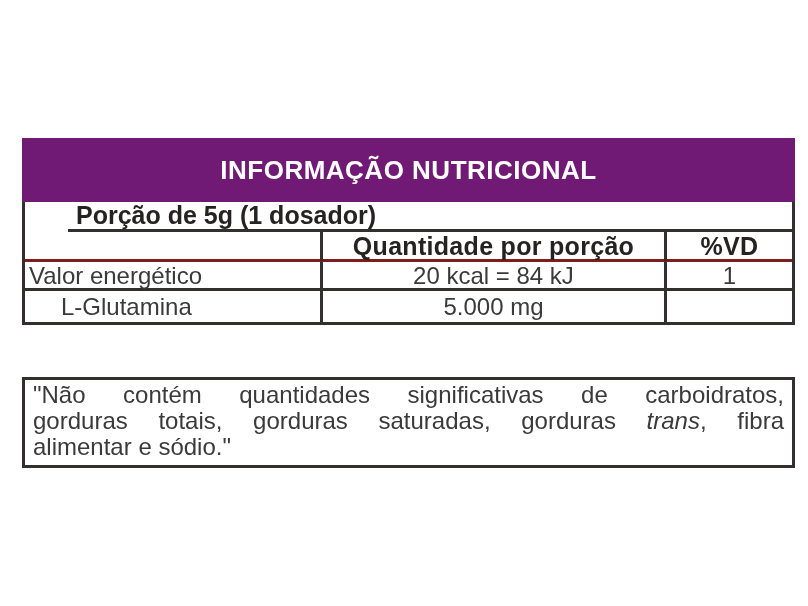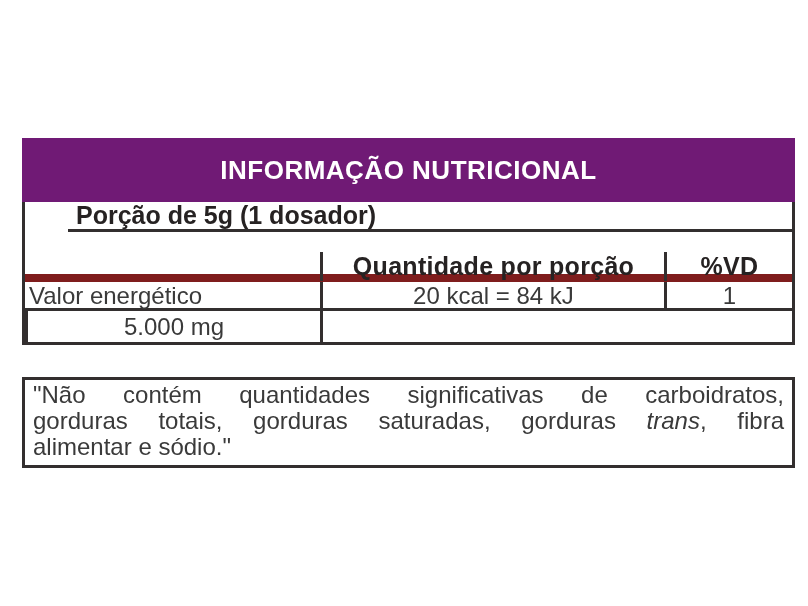--- a/index.html
+++ b/index.html
@@ -23,21 +23,21 @@
     display:flex; align-items:center; padding-left:8px;
     font-weight:bold; font-size:25px; color:#262222;margin-left:43px;
   }
 
   .grid-row { display:grid; grid-template-columns:295px 344px 1fr; }
   .grid-row .cell { display:flex; align-items:center; font-size:24px; }
   .grid-row .c1 { padding-left:4px; }
   .grid-row .c1.indent { padding-left:36px; }
   .grid-row .c2, .grid-row .c3 { border-left:3px solid #332f2f; justify-content:center; text-align:center; }
 
-  .head-row { height:30px; border-bottom:8px solid #7f1d1d;margin-top:20px; }
+  .head-row { height:30px; border-bottom:3px solid #7f1d1d; }
   .head-row .cell { font-weight:bold; font-size:25px; color:#262222; letter-spacing:0.3px; }
 
   .data-row { height:29px; border-bottom:3px solid #332f2f; }
   .data-row.last { height:31px; border-bottom:none; }
 
   .footnote-box {
     position:absolute; left:22px; top:377px; width:773px;
     border:3px solid #332f2f; background:#fff;
     padding:2px 8px 5px 8px; color:#3a3a3a;
     filter:blur(0.4px);
@@ -70,20 +70,21 @@
       </div>
 
       <div class="grid-row data-row">
         <div class="cell c1">Valor energético</div>
         <div class="cell c2">20 kcal = 84 kJ</div>
         <div class="cell c3">1</div>
       </div>
 
 
       <div class="grid-row data-row last">
+        <div class="cell c1 indent">L-Glutamina</div>
         <div class="cell c2">5.000 mg</div>
         <div class="cell c3"></div>
       </div>
 
     </div>
   </div>
 
   <div class="footnote-box">
     <div class="foot-line justified">"Não contém quantidades significativas de carboidratos,</div>
     <div class="foot-line justified">

